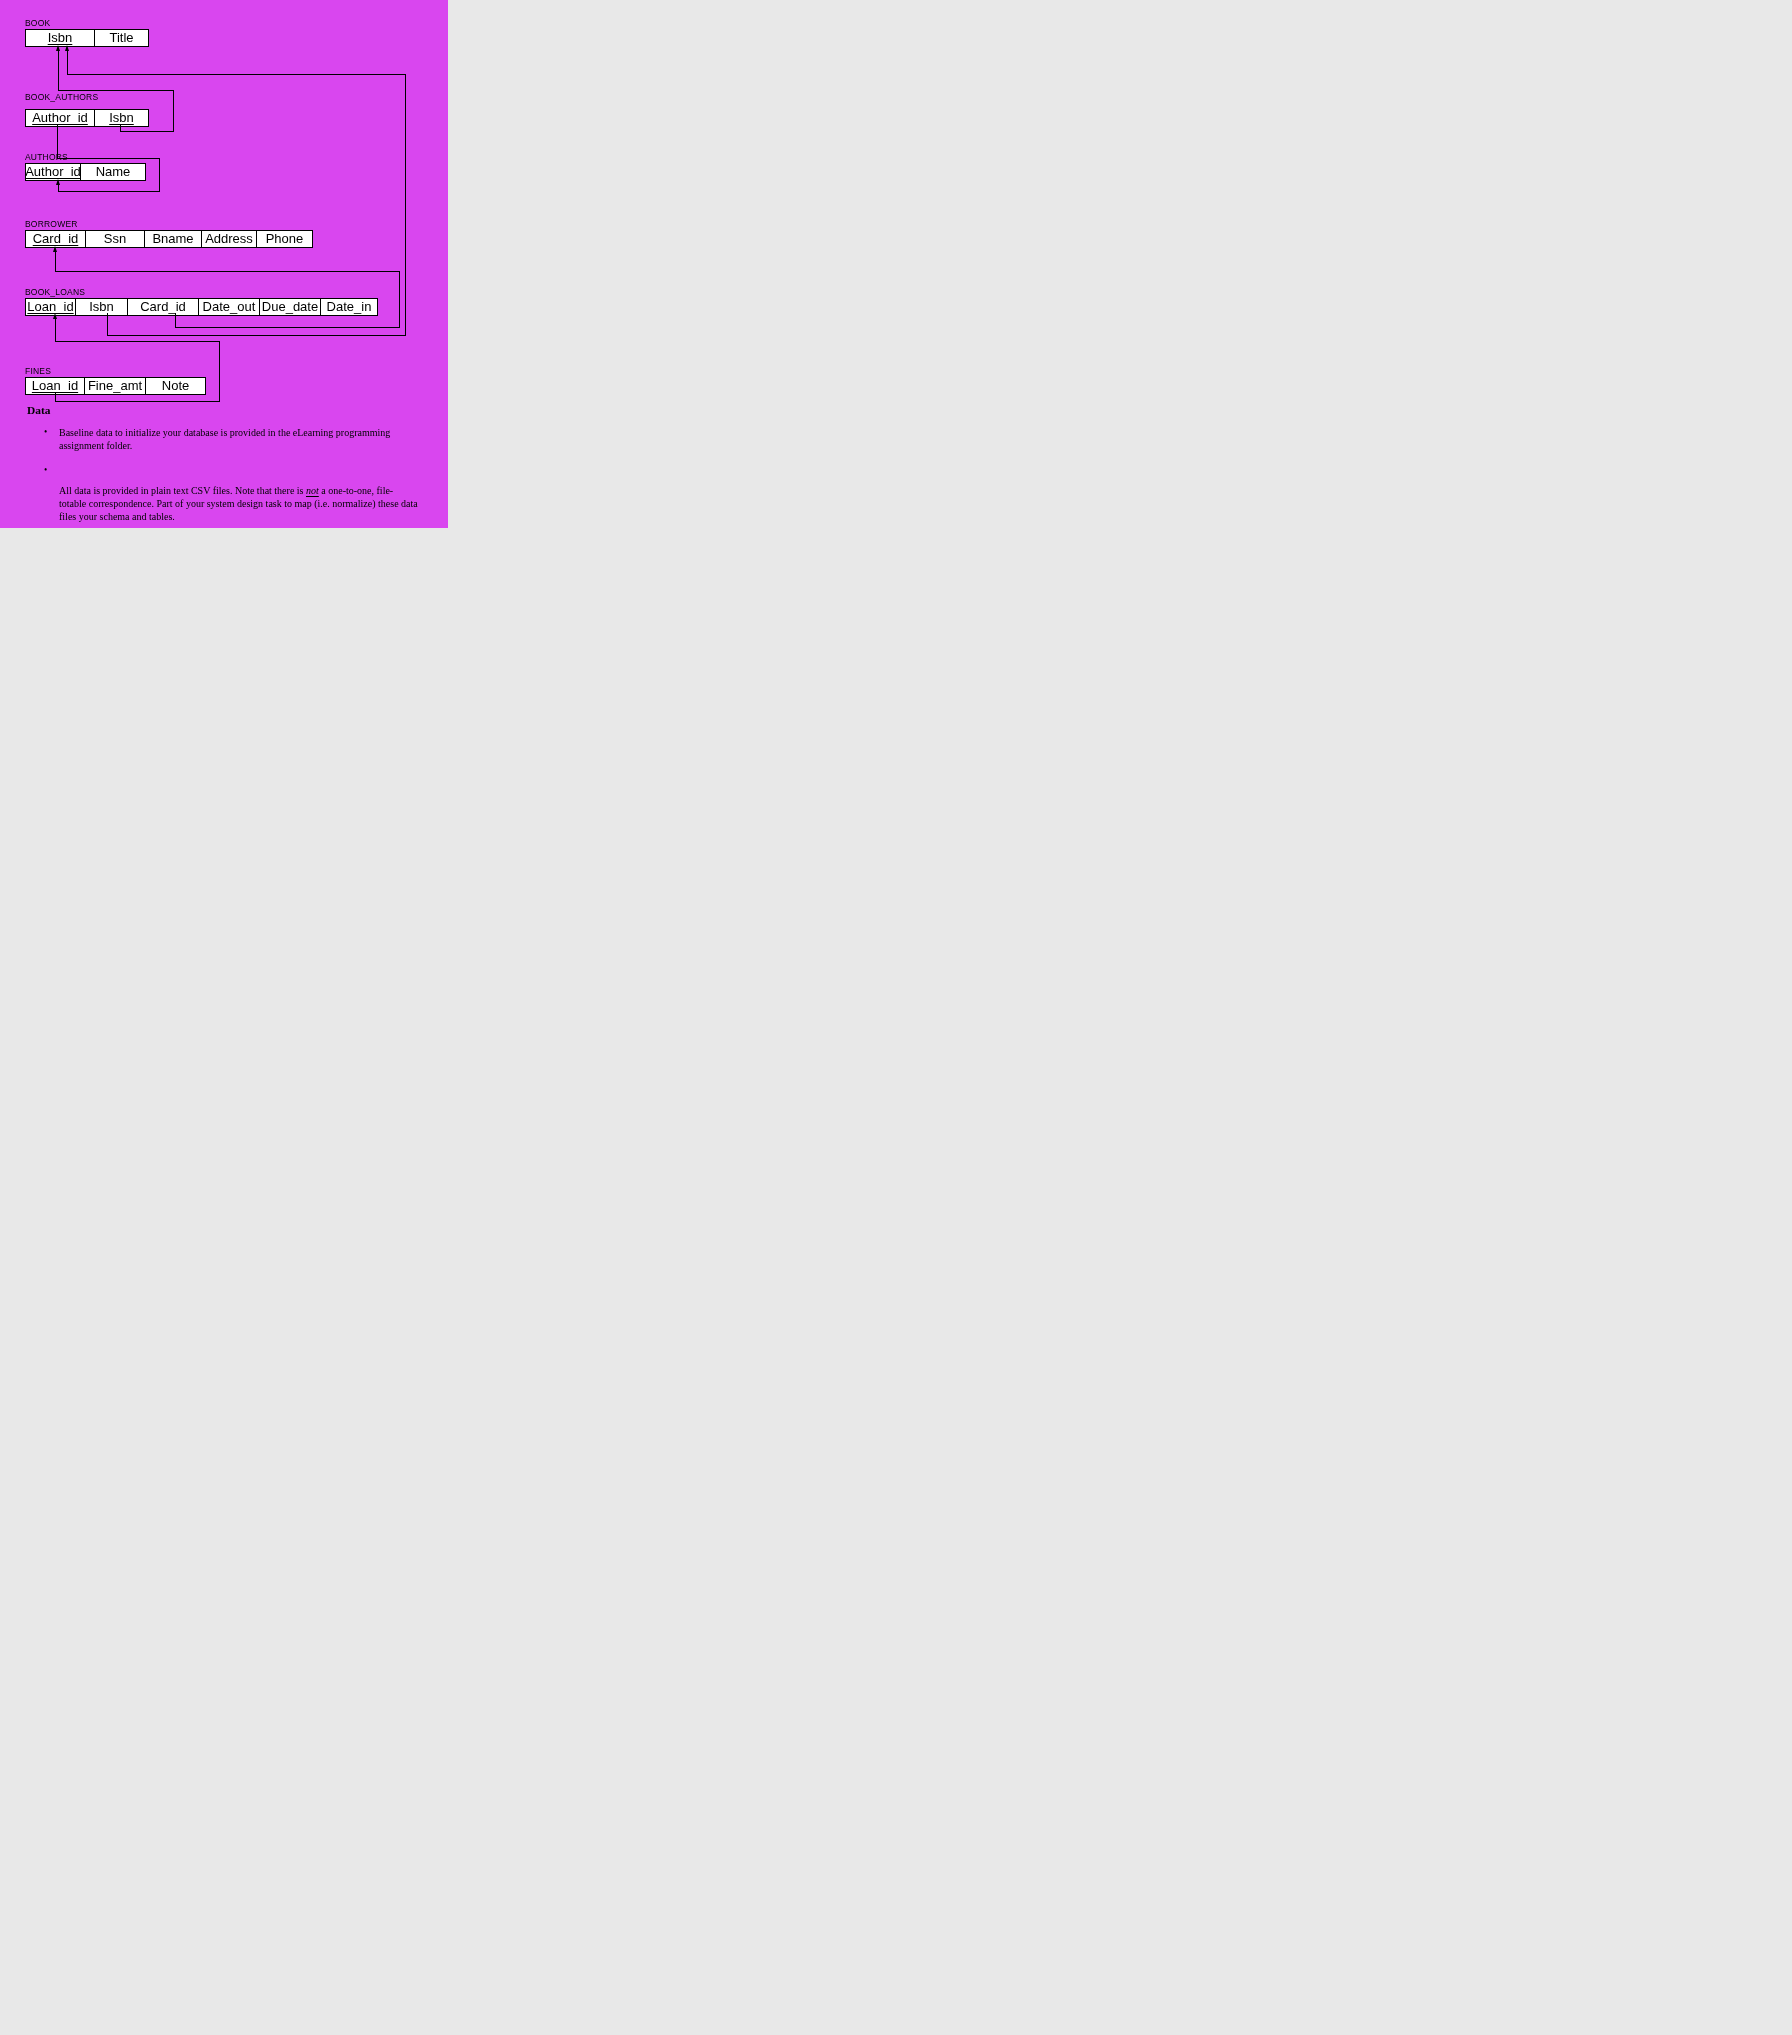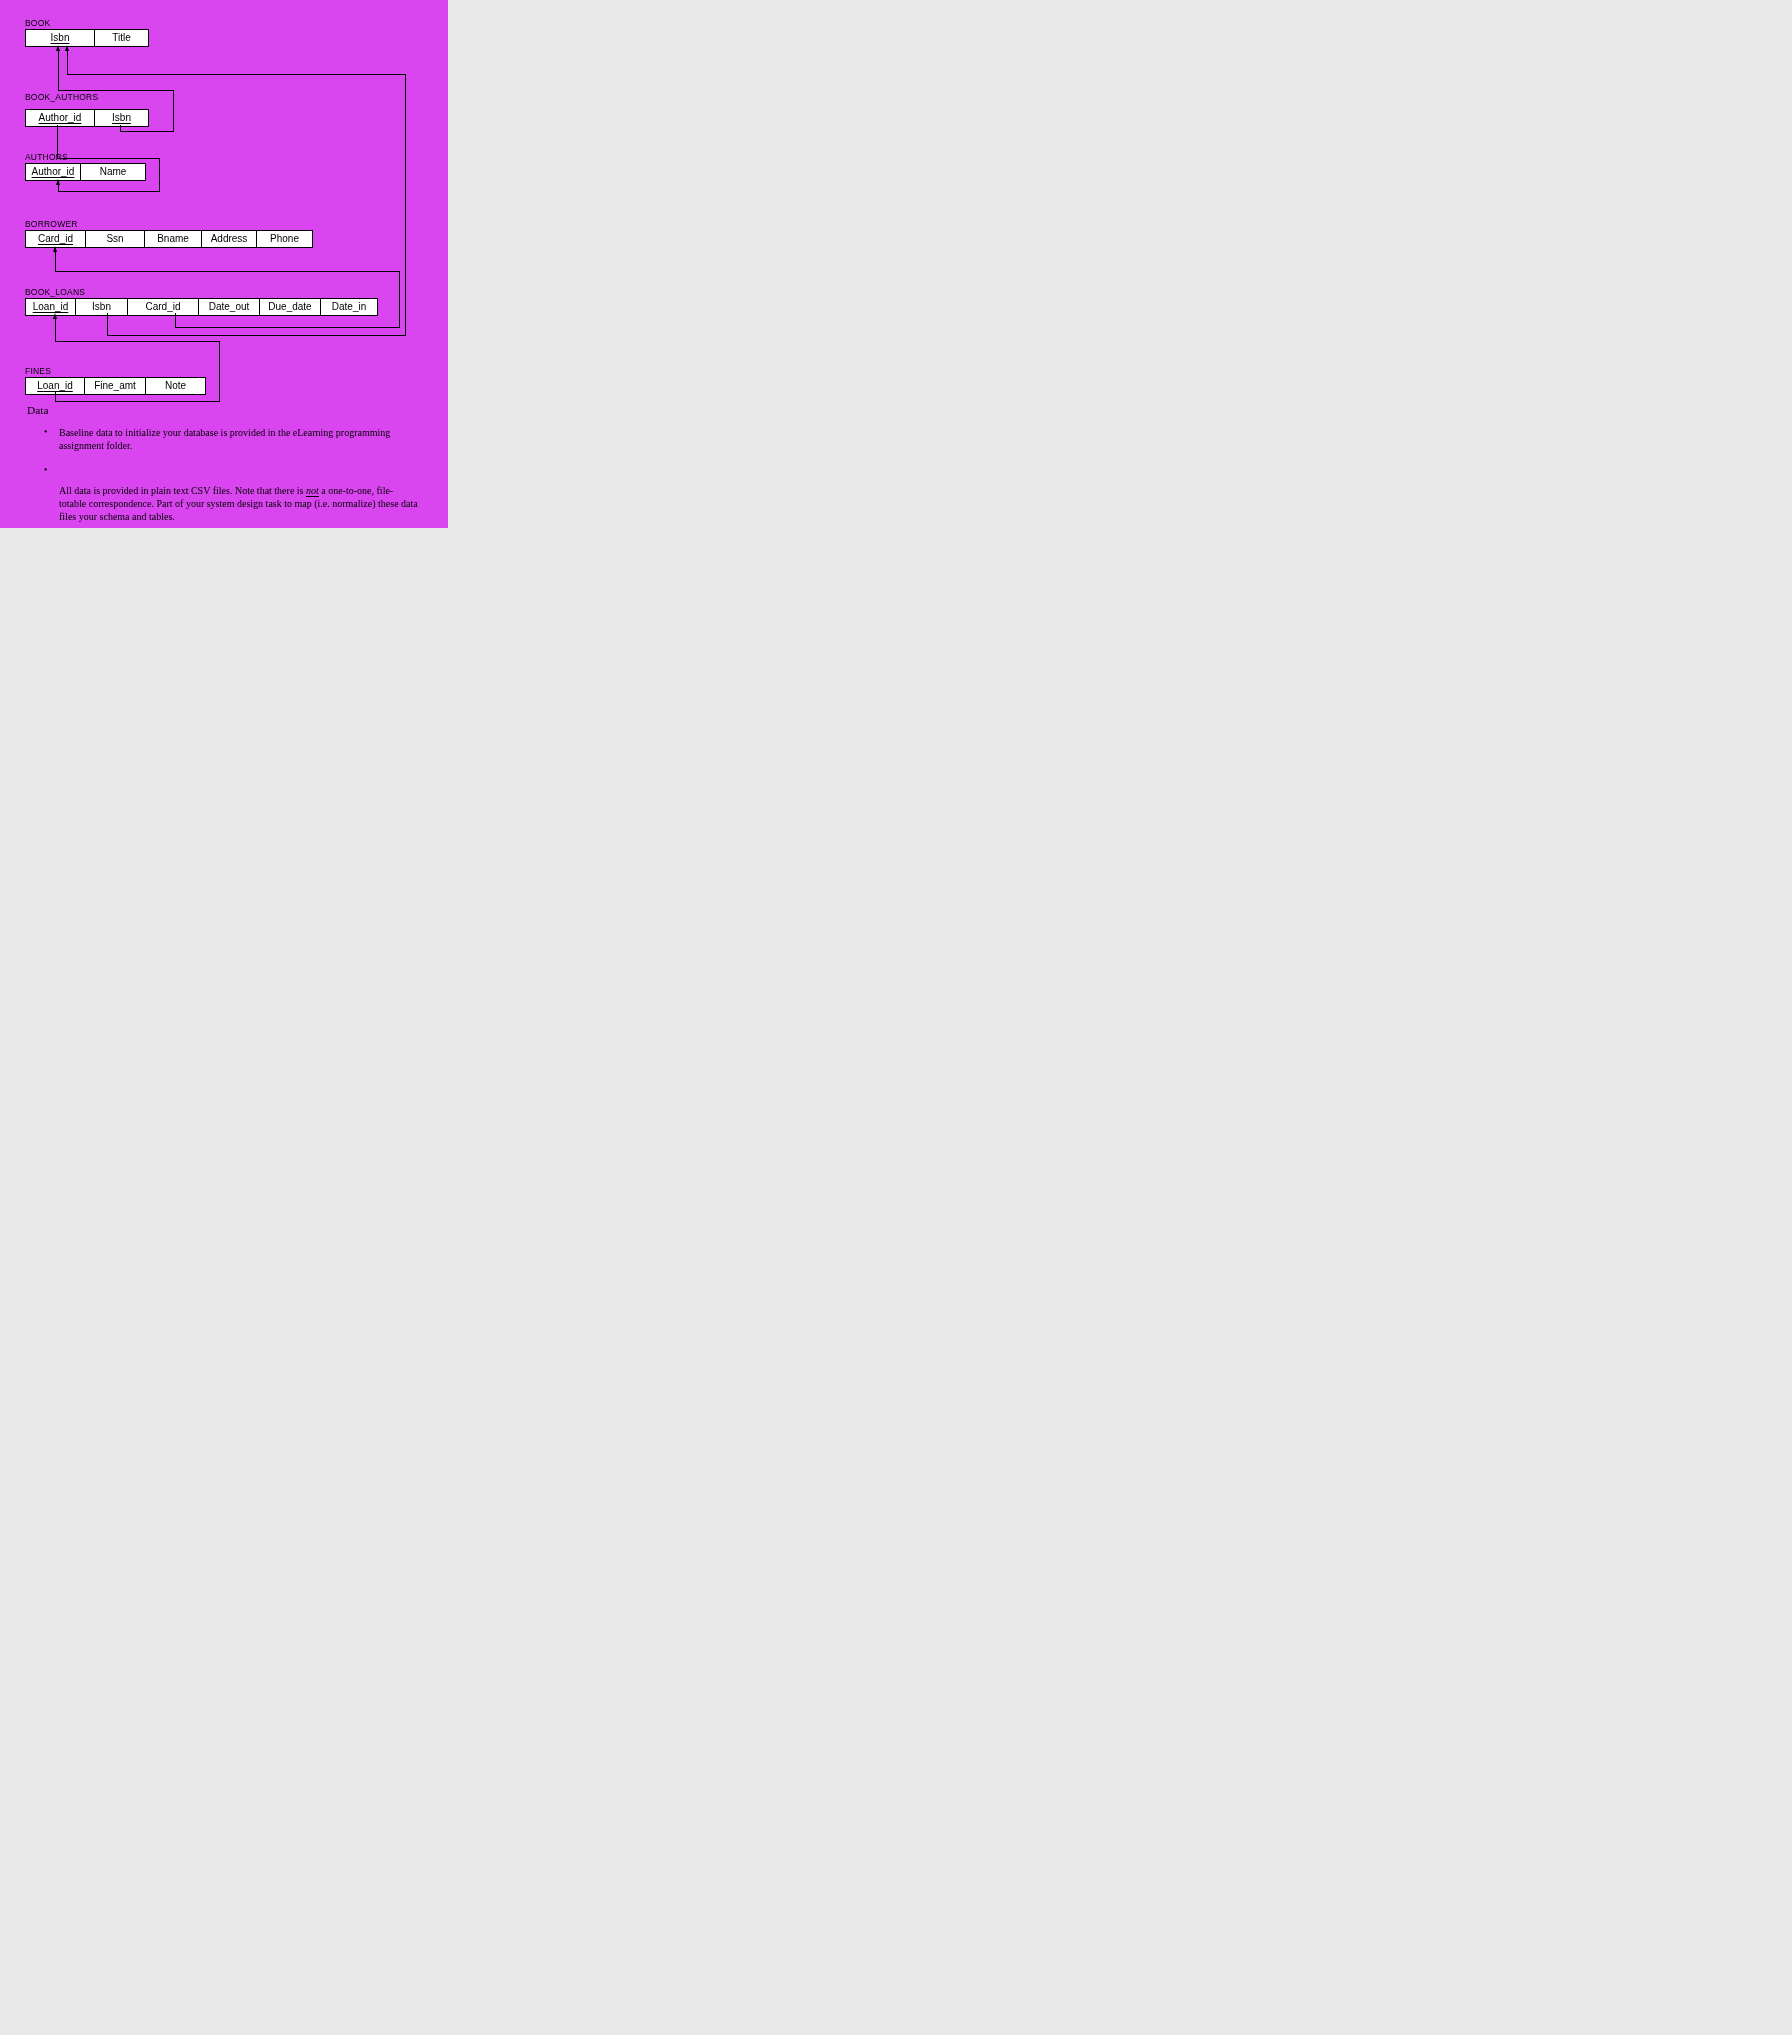--- a/index.html
+++ b/index.html
@@ -22,21 +22,21 @@
     position:absolute;
     display:flex;
     border:1.2px solid #000;
     background:#fff;
   }
   .cell{
     height:15.5px;
     display:flex;
     align-items:center;
     justify-content:center;
-    font-size:10px;
+    font-size:13px;
     border-right:1.2px solid #000;
     box-sizing:border-box;
     white-space:nowrap;
   }
   .cell:last-child{border-right:none;}
   .pk{
     text-decoration:underline;
     text-decoration-thickness:0.8px;
     text-underline-offset:2px;
   }
@@ -45,21 +45,21 @@
   .arr{
     position:absolute;width:0;height:0;
     border-left:2.4px solid transparent;
     border-right:2.4px solid transparent;
     border-bottom:6.5px solid #000;
   }
   
   .serif{font-family:"Liberation Serif", serif;}
   #data-heading{
     position:absolute;left:27px;top:404px;
-    font-size:11.4px;font-weight:normal;
+    font-size:11.4px;font-weight:bold;
   }
   .bullet-glyph{
     position:absolute;left:44px;
     font-size:9.4px;
   }
   .bullet-lines{
     position:absolute;left:59px;
     font-size:10px;line-height:13px;white-space:nowrap;
   }
   .em-word{

